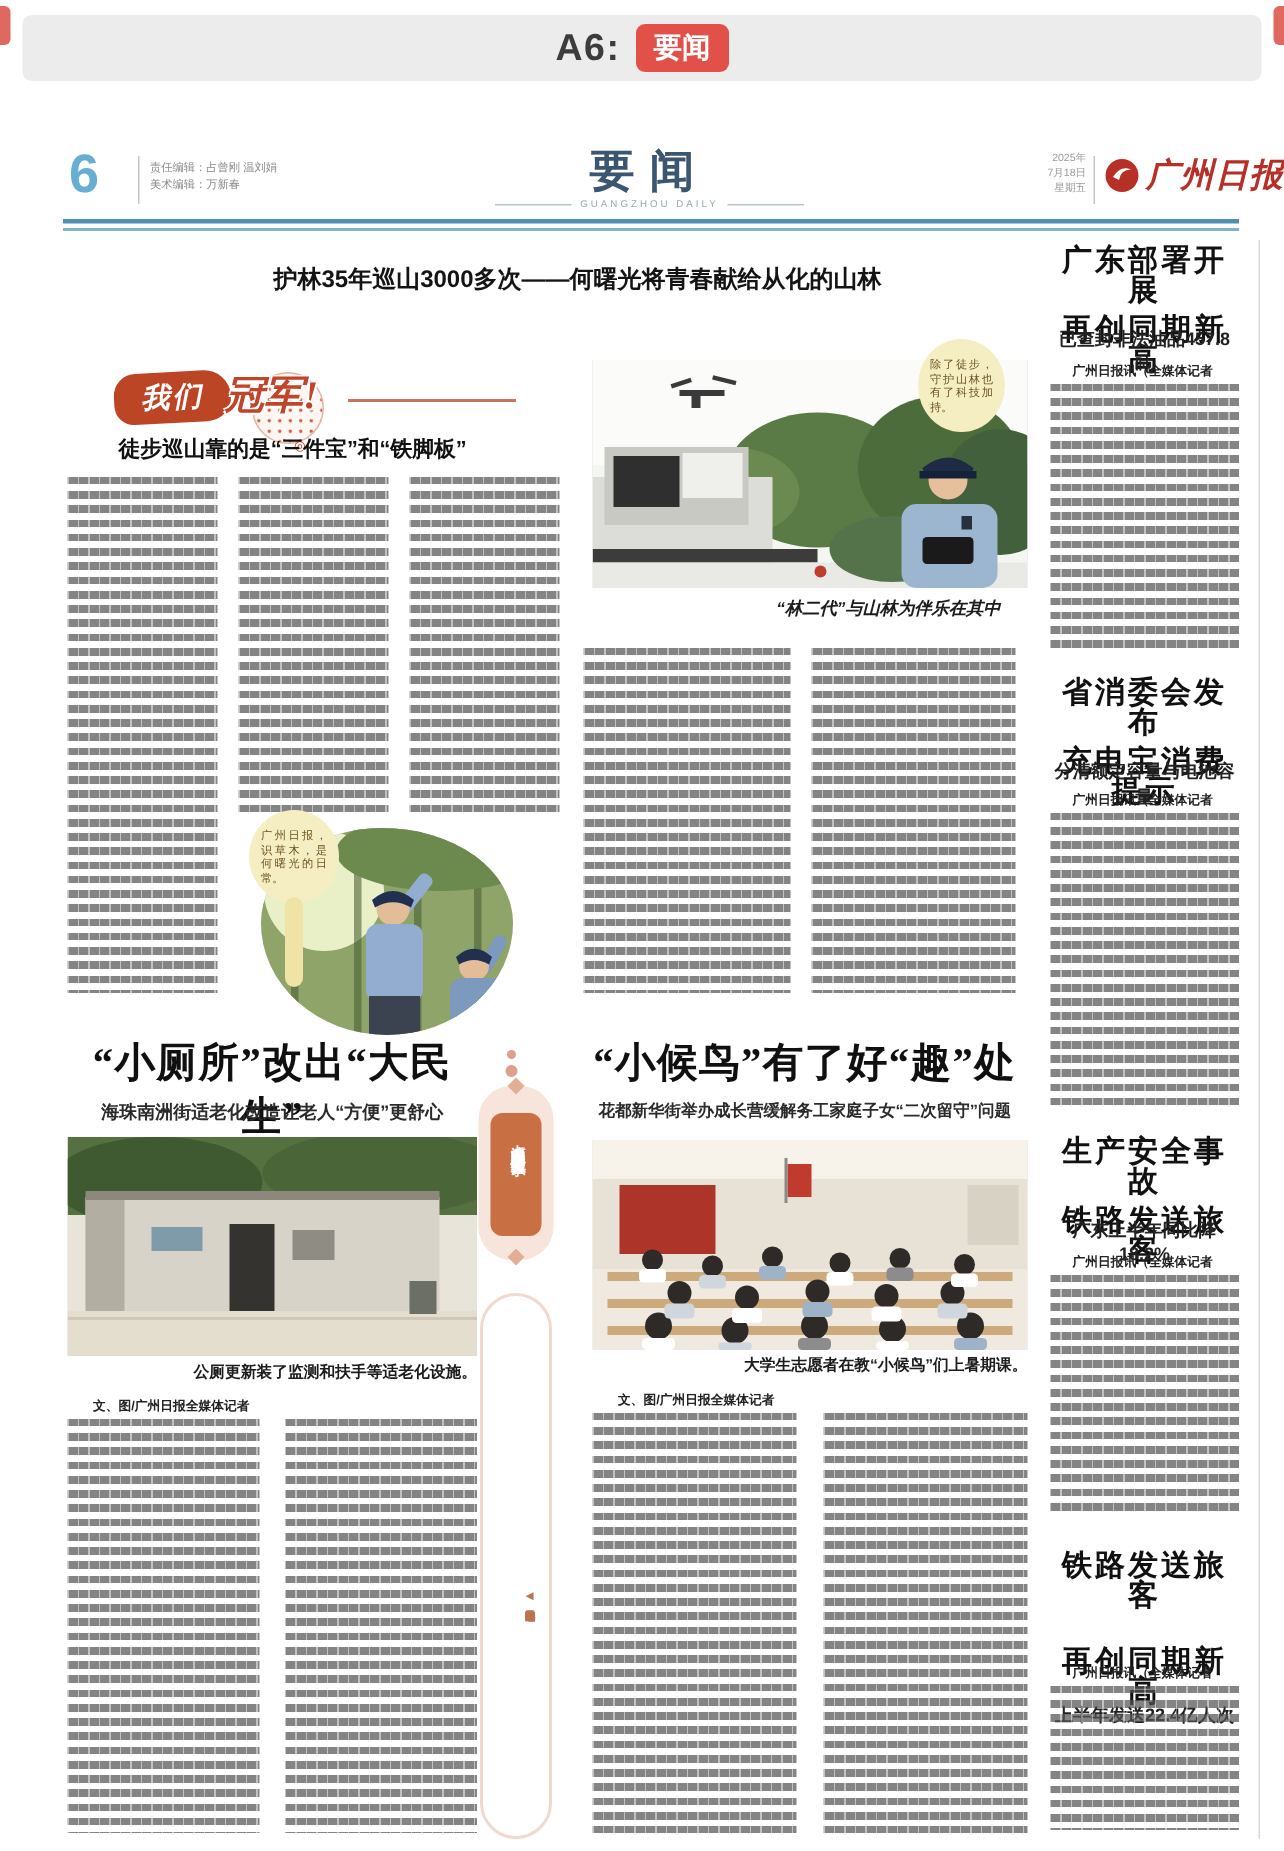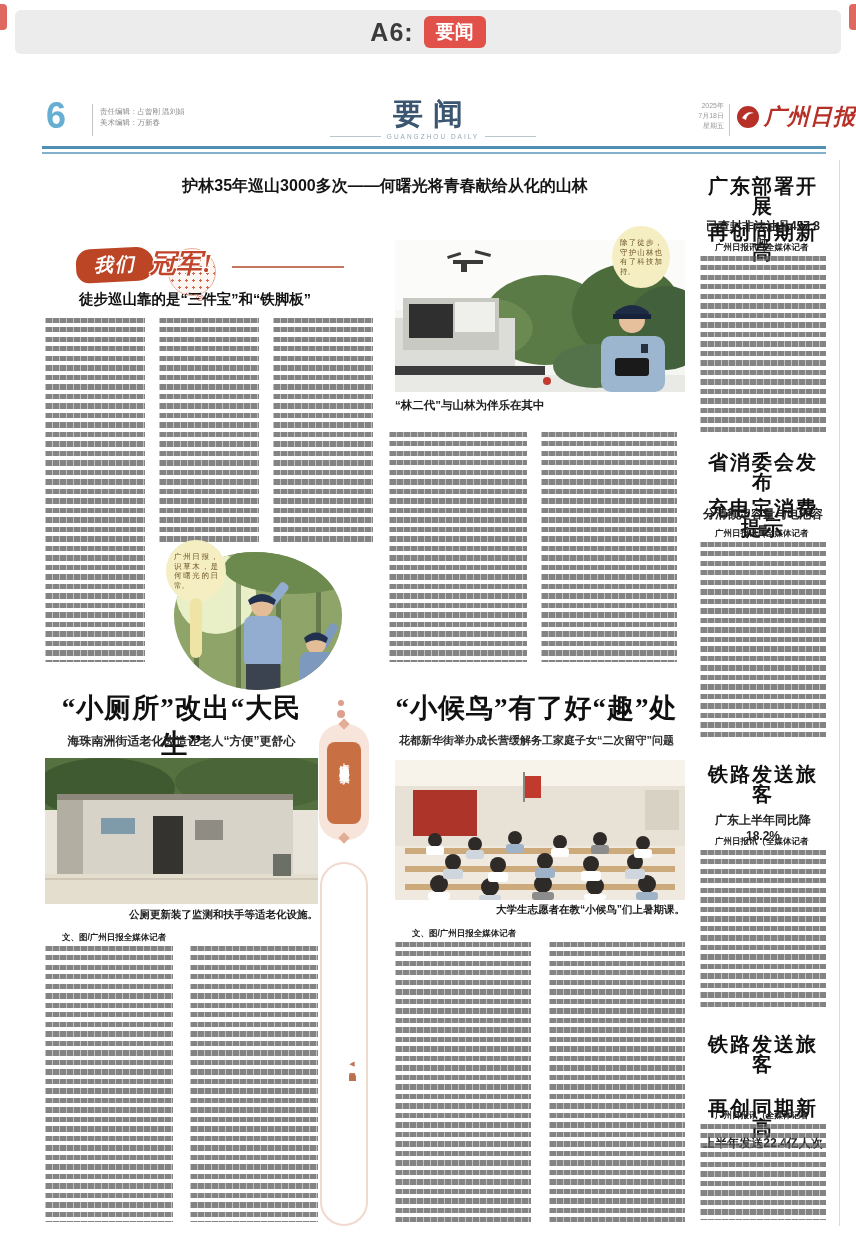--- a/index.html
+++ b/index.html
@@ -142,21 +142,21 @@
         <path d="M220 72 q17 -14 34 0 l-2 6 q-15 -8 -30 0 z" fill="#1d2b45"></path>
         <rect x="218" y="74" width="38" height="5" fill="#16223a"></rect>
         <rect x="220" y="118" width="34" height="18" rx="3" fill="#1a1a1a"></rect>
         <rect x="246" y="104" width="7" height="9" fill="#27313d"></rect>
       </g>
     </svg>
   </div>
   <div class="abs bubble" style="left:612px;top:226px;width:58px;height:62px;z-index:3;">
     <span>除了徒步，守护山林也有了科技加持。</span>
   </div>
-  <div class="abs cap" style="left:395px;top:398px;width:290px;text-align:left;font-size:11.5px;">“林二代”与山林为伴乐在其中</div>
+  <div class="abs cap" style="left:377px;top:398px;width:290px;text-align:right;font-size:11.5px;font-style:italic;">“林二代”与山林为伴乐在其中</div>
 
   <div class="abs fz" style="left:45px;top:318px;width:100px;height:344px;"></div>
   <div class="abs fz" style="left:159px;top:318px;width:100px;height:228px;"></div>
   <div class="abs fz" style="left:273px;top:318px;width:100px;height:228px;"></div>
   <div class="abs fz" style="left:389px;top:432px;width:138px;height:230px;"></div>
   <div class="abs fz" style="left:541px;top:432px;width:136px;height:230px;"></div>
 
   <div class="abs photo oval" style="left:170px;top:548px;width:176px;height:146px;z-index:2;">
     <svg width="176" height="146" viewBox="0 0 176 146">
       <rect width="176" height="146" fill="#8fa468"></rect>
@@ -280,37 +280,38 @@
       </g>
     </svg>
   </div>
   <div class="abs cap" style="left:395px;top:903px;width:290px;text-align:right;font-size:10.5px;">大学生志愿者在教“小候鸟”们上暑期课。</div>
   <div class="abs leadline" style="left:395px;top:928px;width:136px;text-indent:17px;"><b>文、图/广州日报全媒体记者</b></div>
   <div class="abs fz" style="left:395px;top:942px;width:136px;height:280px;"></div>
   <div class="abs fz" style="left:549px;top:942px;width:136px;height:280px;"></div>
 
   <div class="abs vrule" style="left:839px;top:160px;height:1066px;background:#d9d9d9;"></div>
 
-  <div class="abs sbhl serif" style="left:700px;top:176px;width:126px;">
+  <div class="abs sbhl serif" style="left:700px;top:164px;width:126px;">
     <div>广东部署开展</div>
     <div style="margin-top:6px;">再创同期新高</div>
   </div>
   <div class="abs sbsub" style="left:700px;top:218px;width:126px;">已查封非法油品457.8吨</div>
   <div class="abs leadline" style="left:700px;top:242px;width:126px;text-indent:15px;"><b>广州日报讯（全媒体记者</b></div>
   <div class="abs fz" style="left:700px;top:256px;width:126px;height:176px;"></div>
 
   <div class="abs sbhl serif" style="left:700px;top:452px;width:126px;">
     <div>省消委会发布</div>
     <div style="margin-top:6px;">充电宝消费提示</div>
   </div>
   <div class="abs sbsub" style="left:700px;top:506px;width:126px;">分清额定容量与电池容量</div>
   <div class="abs leadline" style="left:700px;top:528px;width:126px;text-indent:15px;"><b>广州日报讯（全媒体记者</b></div>
   <div class="abs fz" style="left:700px;top:542px;width:126px;height:198px;"></div>
 
   <div class="abs sbhl serif" style="left:700px;top:758px;width:126px;">
+    <div>生产安全事故</div>
     <div style="margin-top:6px;">铁路发送旅客</div>
   </div>
   <div class="abs sbsub" style="left:700px;top:812px;width:126px;">广东上半年同比降18.2%</div>
   <div class="abs leadline" style="left:700px;top:836px;width:126px;text-indent:15px;"><b>广州日报讯（全媒体记者</b></div>
   <div class="abs fz" style="left:700px;top:850px;width:126px;height:158px;"></div>
 
   <div class="abs sbhl serif" style="left:700px;top:1034px;width:126px;">
     <div>铁路发送旅客</div>
     <div style="margin-top:24px;">再创同期新高</div>
   </div>

